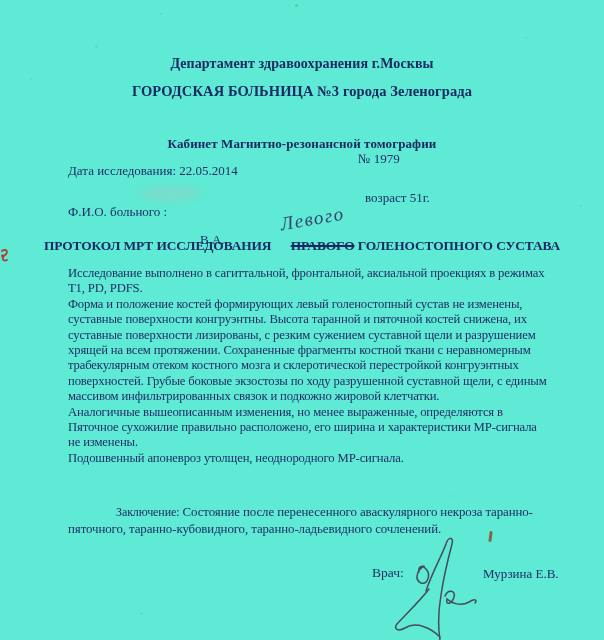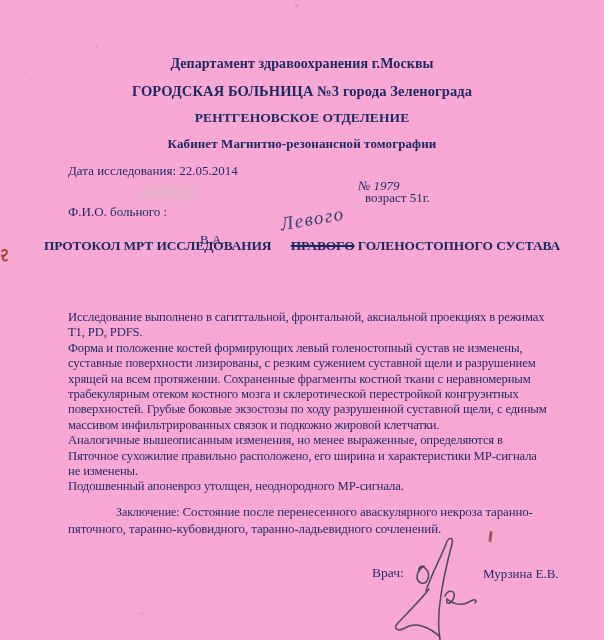--- a/index.html
+++ b/index.html
@@ -1,37 +1,37 @@
 <!DOCTYPE html>
 <html><head>
 <meta charset="utf-8">
 <style>
   html,body{margin:0;padding:0;}
   .page{
     position:relative;
     width:604px;height:640px;
-    background:#f9a8d4;
+    background:#5eead4;
     font-family:"Liberation Serif","DejaVu Serif",serif;
     color:#1f2e66;
     overflow:hidden;
   }
   .hline{
     position:absolute;left:0;width:100%;
     text-align:center;font-weight:bold;
     letter-spacing:0.1px;
     color:#1b2a63;
   }
   .h-dept{top:56px;font-size:14px;}
   .h-hosp{top:83px;font-size:14.5px;}
   .h-unit{top:110px;font-size:13.5px;}
   .h-cab{top:136px;font-size:13px;}
 
   .meta{position:absolute;font-size:13px;white-space:nowrap;}
   .m-date{left:68px;top:163px;}
-  .m-num{left:358px;top:178px;font-style:italic;}
+  .m-num{left:358px;top:151px;}
   .m-patient{left:68px;top:190px;margin-top:14px;}
   .m-initials{left:200px;top:204px;margin-top:28px;}
   .m-age{left:365px;top:190px;}
 
   .erased-name{
     position:absolute;left:138px;top:186px;width:64px;height:15px;
     background:rgba(190,190,183,0.28);
     border-radius:50%;
     filter:blur(3px);
   }
@@ -53,21 +53,20 @@
     letter-spacing:1.5px;
     transform:rotate(-10deg);
     color:#35456f;
     font-weight:normal;
   }
 
   .body-text{
     position:absolute;left:68px;top:266px;width:520px;
     font-size:12.7px;line-height:15.4px;
     letter-spacing:-0.15px;
-    margin-top:44px;
   }
   .body-text div{white-space:nowrap;}
 
   .conclusion{
     position:absolute;left:68px;top:504px;width:520px;
     font-size:12.9px;line-height:17px;letter-spacing:-0.1px;
   }
   .conclusion .label{font-weight:normal;font-size:12px;margin-left:48px;}
   .conclusion div{white-space:nowrap;}
 
@@ -92,37 +91,37 @@
   .sp8{left:450px;top:495px;width:2px;height:2px;}
   .sp9{left:140px;top:612px;width:3px;height:3px;}
 </style>
 </head>
 <body>
 
 <div class="page">
 
   <div class="hline h-dept">Департамент здравоохранения г.Москвы</div>
   <div class="hline h-hosp">ГОРОДСКАЯ БОЛЬНИЦА №3 города Зеленограда</div>
-  <div class="hline h-unit">РЕНТГЕНОВСКОЕ ОТДЕЛЕНИЕ</div>
   <div class="hline h-cab">Кабинет Магнитно-резонансной томографии</div>
 
   <span class="meta m-date">Дата исследования: 22.05.2014</span>
   <span class="meta m-num">№ 1979</span>
   <span class="meta m-patient">Ф.И.О. больного :</span>
   <span class="erased-name"></span>
   <span class="meta m-initials">В.А.</span>
   <span class="meta m-age">возраст 51г.</span>
 
   <span class="handwritten">Левого</span>
   <div class="doc-title"><span>ПРОТОКОЛ МРТ ИССЛЕДОВАНИЯ</span> <span class="struck">ПРАВОГО</span> <span>ГОЛЕНОСТОПНОГО СУСТАВА</span></div>
 
   <div class="body-text">
     <div>Исследование выполнено в сагиттальной, фронтальной, аксиальной проекциях в режимах</div>
     <div>Т1, PD, PDFS.</div>
     <div>Форма и положение костей формирующих левый голеностопный сустав не изменены,</div>
+    <div>суставные поверхности конгруэнтны. Высота таранной и пяточной костей снижена, их</div>
     <div>суставные поверхности лизированы, с резким сужением суставной щели и разрушением</div>
     <div>хрящей на всем протяжении. Сохраненные фрагменты костной ткани с неравномерным</div>
     <div>трабекулярным отеком костного мозга и склеротической перестройкой конгруэнтных</div>
     <div>поверхностей. Грубые боковые экзостозы по ходу разрушенной суставной щели, с единым</div>
     <div>массивом инфильтрированных связок и подкожно жировой клетчатки.</div>
     <div>Аналогичные вышеописанным изменения, но менее выраженные, определяются в</div>
     <div>Пяточное сухожилие правильно расположено, его ширина и характеристики МР-сигнала</div>
     <div>не изменены.</div>
     <div>Подошвенный апоневроз утолщен, неоднородного МР-сигнала.</div>
   </div>

